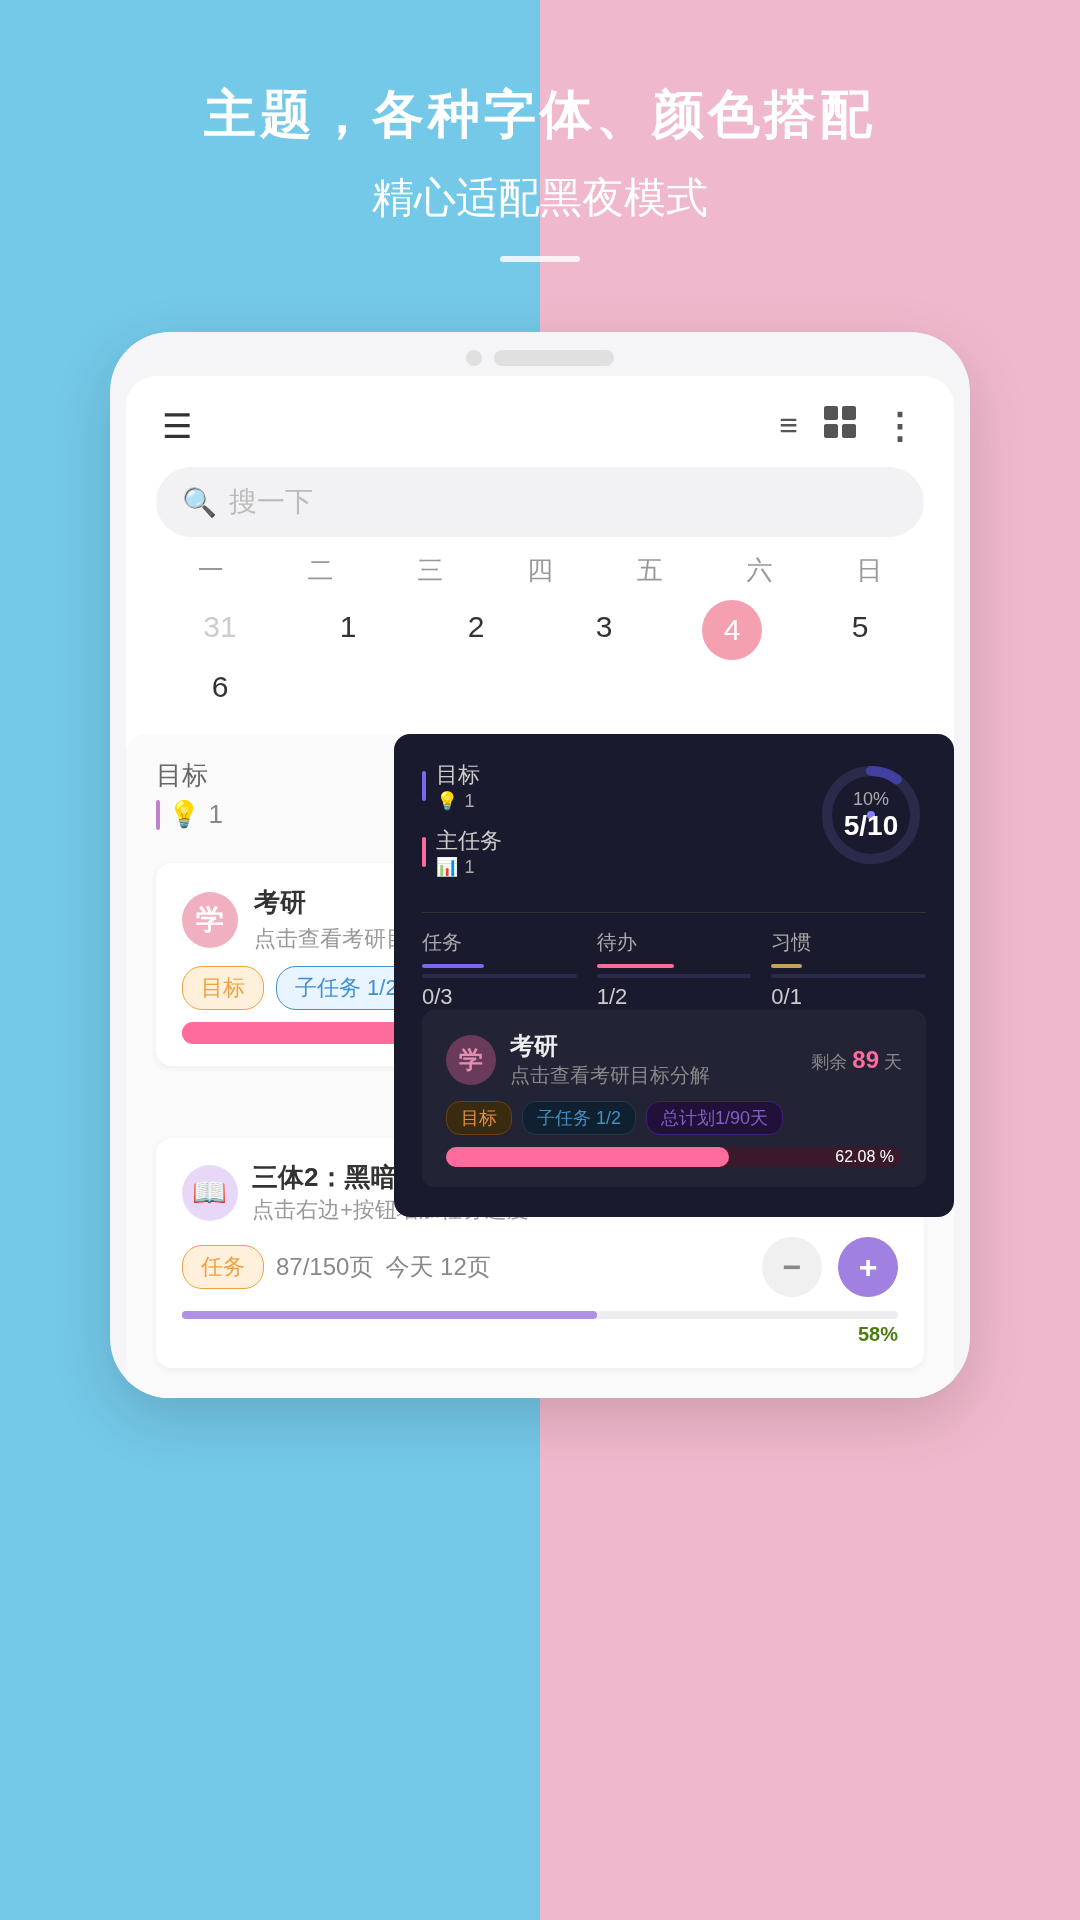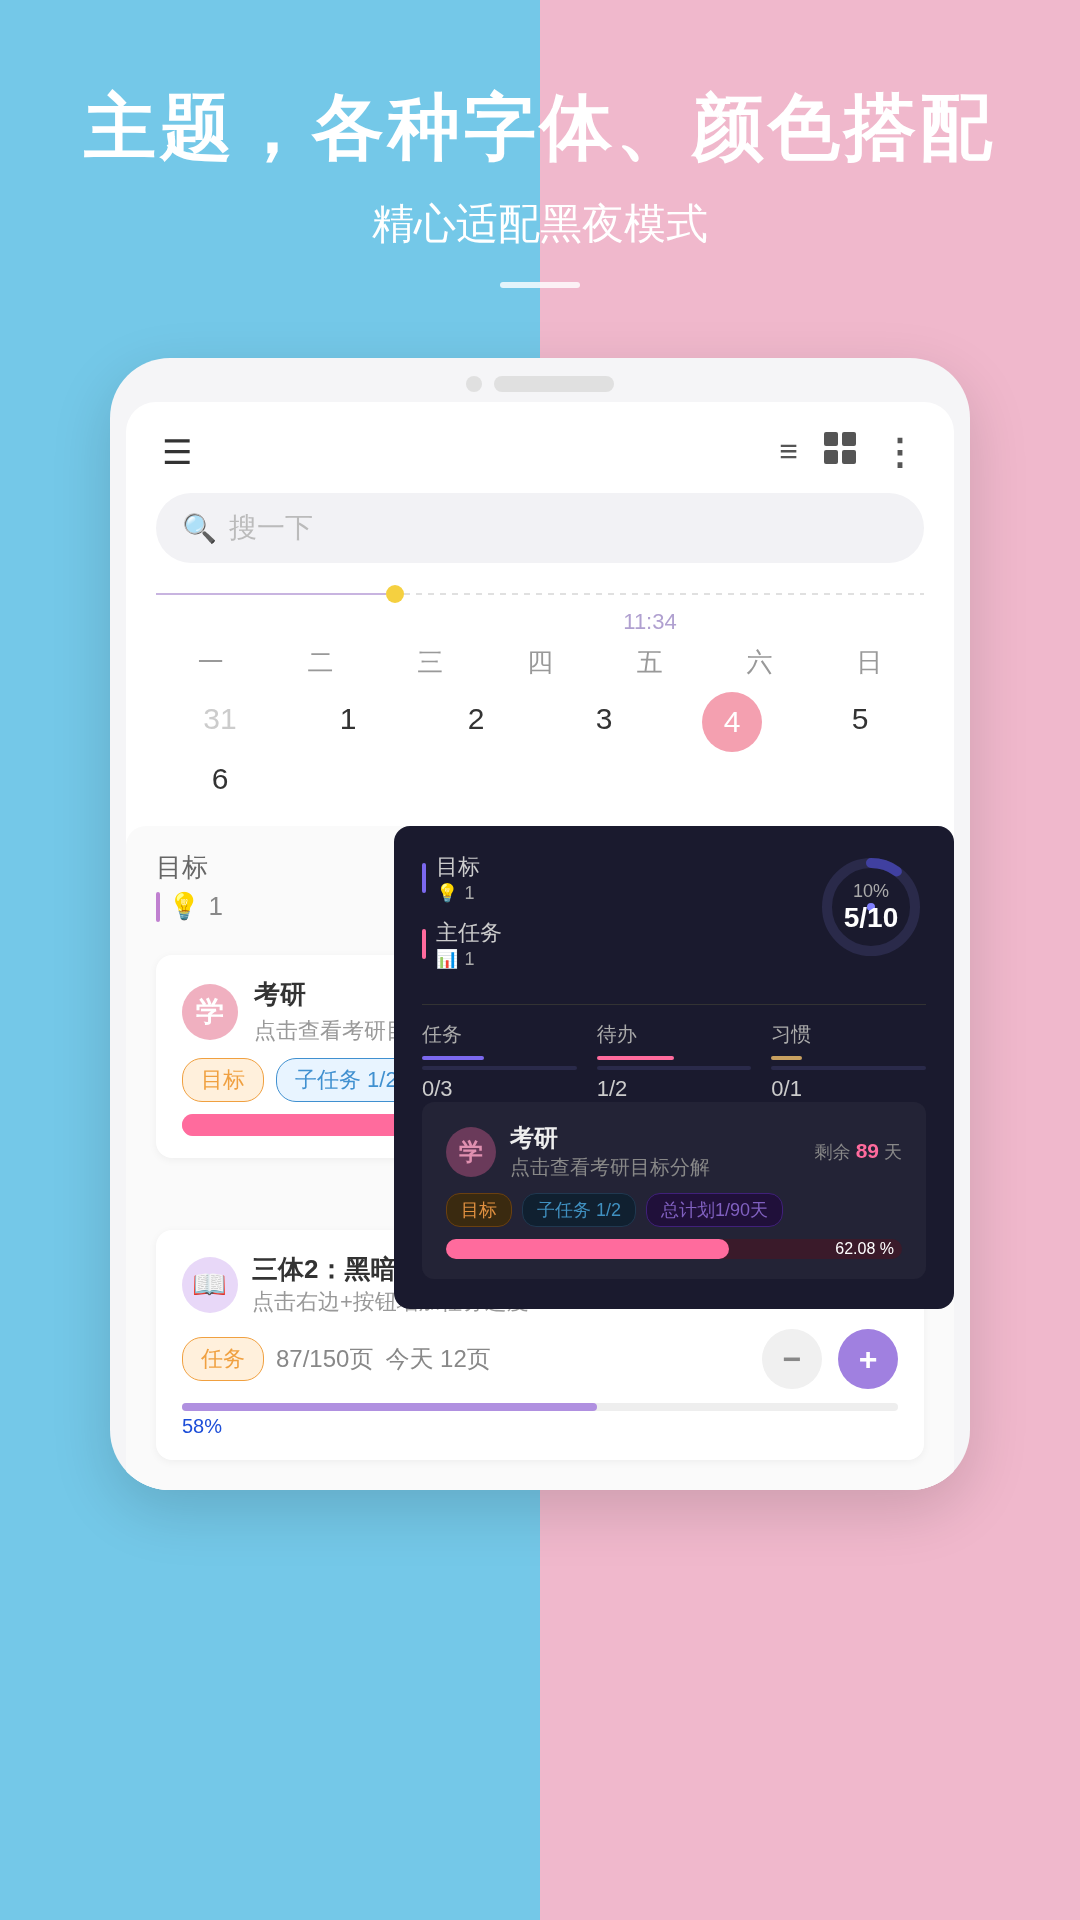--- a/index.html
+++ b/index.html
@@ -40,21 +40,21 @@
     }
 
     
     .header-section {
       width: 100%;
       text-align: center;
       padding-top: 80px;
       padding-bottom: 40px;
     }
     .header-title {
-      font-size: 72px;
+      font-size: 52px;
       font-weight: 700;
       color: #fff;
       letter-spacing: 4px;
       margin-bottom: 20px;
     }
     .header-subtitle {
       font-size: 42px;
       color: #fff;
       font-weight: 400;
       margin-bottom: 30px;
@@ -388,21 +388,21 @@
       align-items: center;
       justify-content: center;
       font-size: 24px;
       color: #E090B0;
       font-weight: 700;
     }
     .dark-task-info { flex: 1; }
     .dark-task-title { font-size: 24px; color: #eee; font-weight: 600; }
     .dark-task-sub { font-size: 20px; color: #888; }
     .dark-days { text-align: right; font-size: 18px; color: #888; }
-    .dark-days-num { font-size: 21px; color: #ff6b9d; font-weight: 700; }
+    .dark-days-num { font-size: 24px; color: #ff6b9d; font-weight: 700; }
 
     .dark-task-tags {
       display: flex;
       gap: 10px;
       margin-bottom: 12px;
     }
     .dark-tag { border-radius: 14px; padding: 4px 14px; font-size: 18px; }
     .dark-tag-orange { background: #3A2A10; color: #E09040; border: 1px solid #6A4010; }
     .dark-tag-blue { background: #102030; color: #4090C0; border: 1px solid #203850; }
     .dark-tag-purple { background: #20103A; color: #8060C0; border: 1px solid #40207A; }
@@ -461,23 +461,25 @@
       height: 8px;
       background: #eee;
       border-radius: 4px;
     }
     .book-progress-fill {
       height: 100%;
       border-radius: 4px;
       background: #B090E0;
     }
     .book-progress-label {
+      text-align: right;
       font-size: 20px;
-      color: #1d4ed8;
+      color: #4d7c0f;
       margin-top: 4px;
+      font-weight: bold;
     }
 
     
     .stats-and-dark {
       position: relative;
     }
   </style>
 </head>
 <body>
 
@@ -515,28 +517,20 @@
             </div>
             <div style="font-size:36px;color:#555;font-weight:700;">⋮</div>
           </div>
         </div>
 
         <div class="search-bar">
           <span class="search-icon-char">🔍</span>
           <span class="search-text">搜一下</span>
         </div>
 
-        <div class="timeline-section">
-          <div class="timeline-track">
-            <div class="timeline-line-left"></div>
-            <div class="timeline-dot"></div>
-            <div style="flex:1;height:2px;background:repeating-linear-gradient(90deg,#e0e0e0 0,#e0e0e0 6px,transparent 6px,transparent 12px);"></div>
-          </div>
-          <div class="timeline-time">11:34</div>
-        </div>
 
         <div class="calendar-section">
           <div class="week-header">
             <div class="week-day">一</div>
             <div class="week-day">二</div>
             <div class="week-day">三</div>
             <div class="week-day">四</div>
             <div class="week-day">五</div>
             <div class="week-day">六</div>
             <div class="week-day">日</div>

